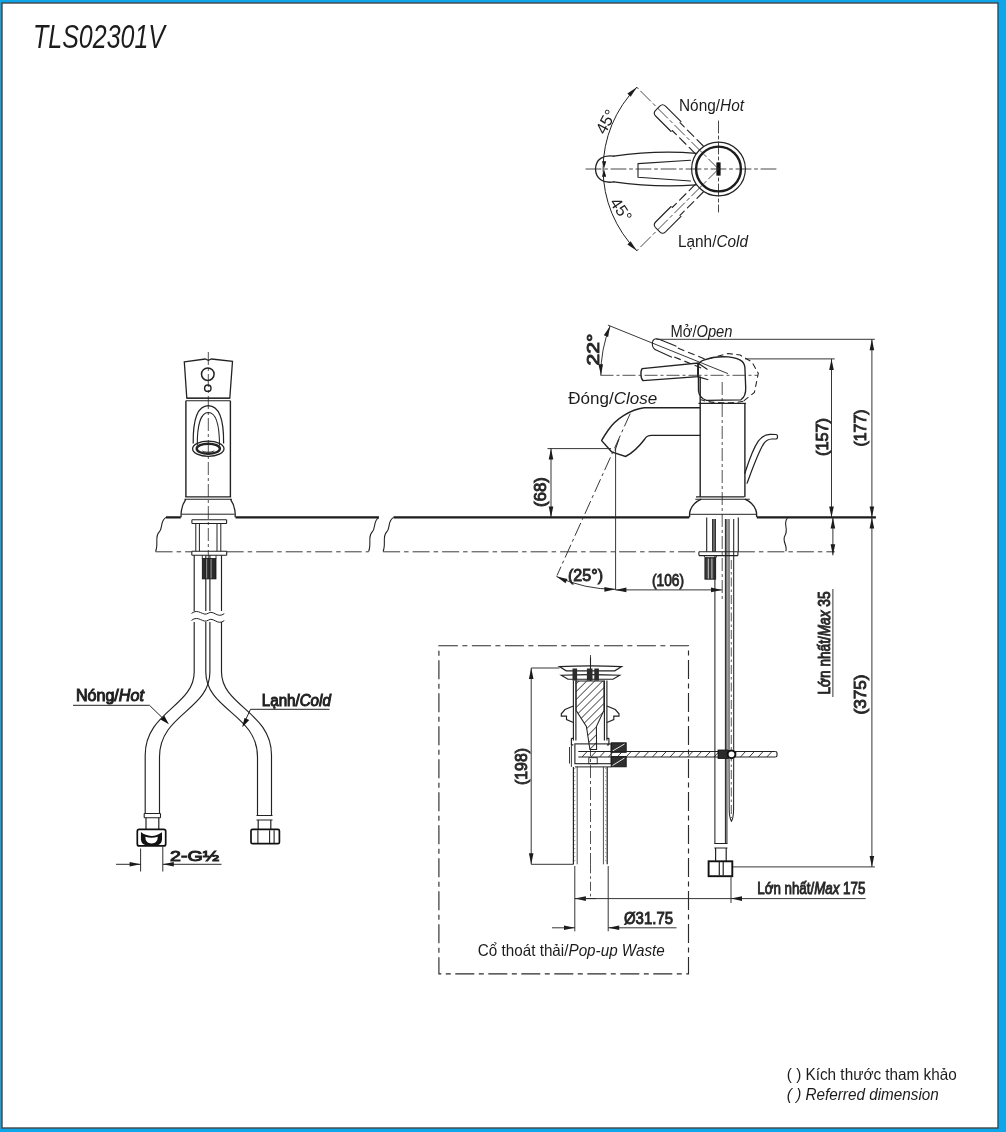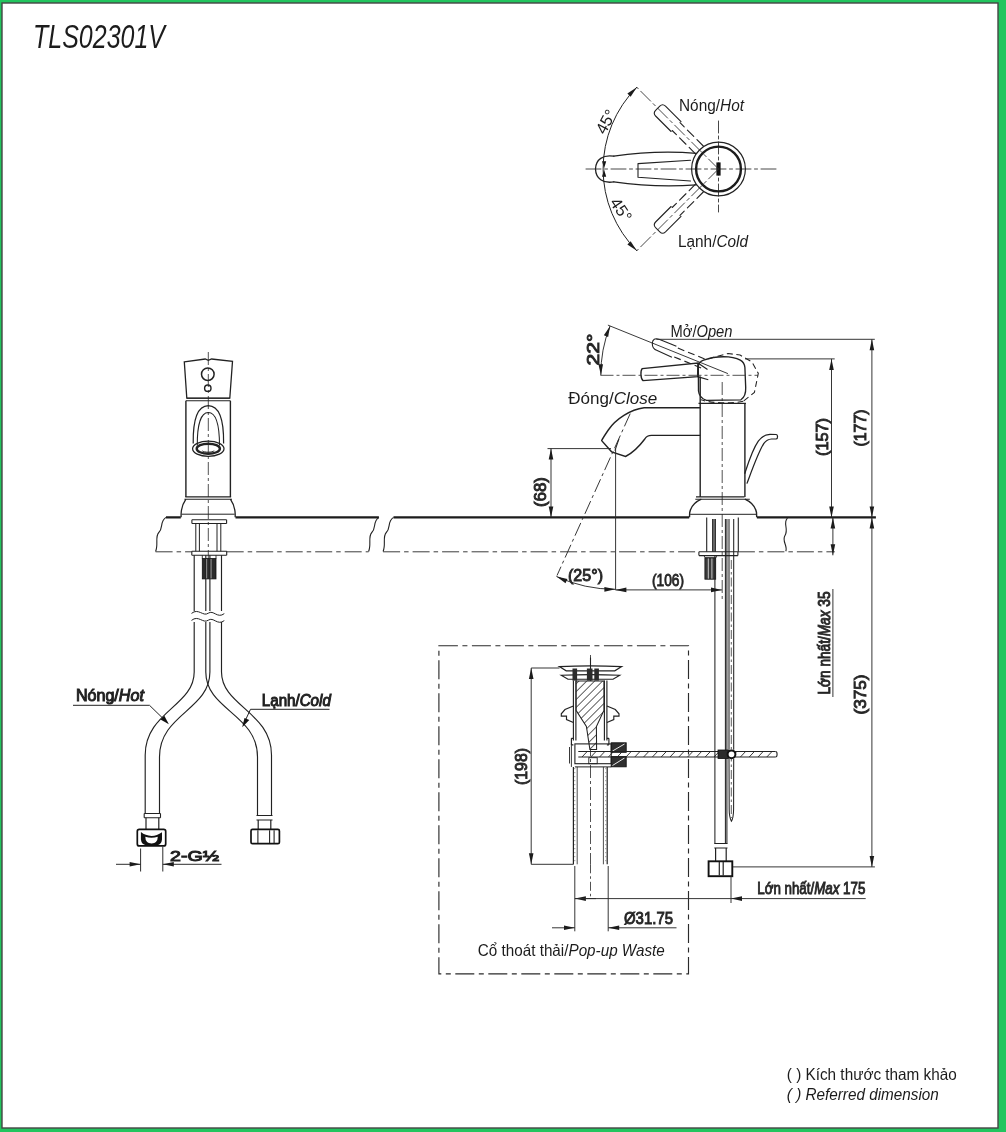--- a/index.html
+++ b/index.html
@@ -1,16 +1,16 @@
 <!DOCTYPE html>
 <html><head>
 <meta charset="utf-8">
 <style>
   html,body{margin:0;padding:0;background:#ffffff;}
-  .page{position:relative;width:1006px;height:1132px;background:#22c55e;overflow:hidden;}
+  .page{position:relative;width:1006px;height:1132px;background:#0ea5e9;overflow:hidden;}
   svg{display:block;}
   text{font-family:"Liberation Sans","DejaVu Sans",sans-serif;fill:#1c1c1c;}
   .lbl{font-size:16px;}
   .dim{font-size:16.5px;}
   .it{font-style:italic;}
   .title-text{font-size:33px;font-style:italic;}
   .note{font-size:16.5px;}
 </style>
 </head>
 <body>

